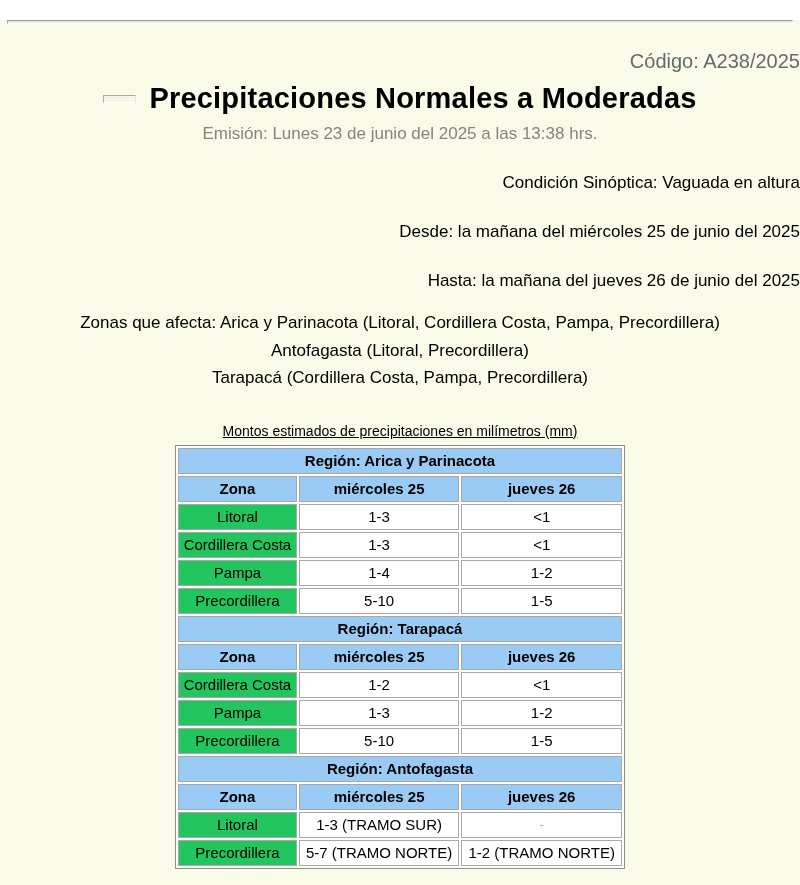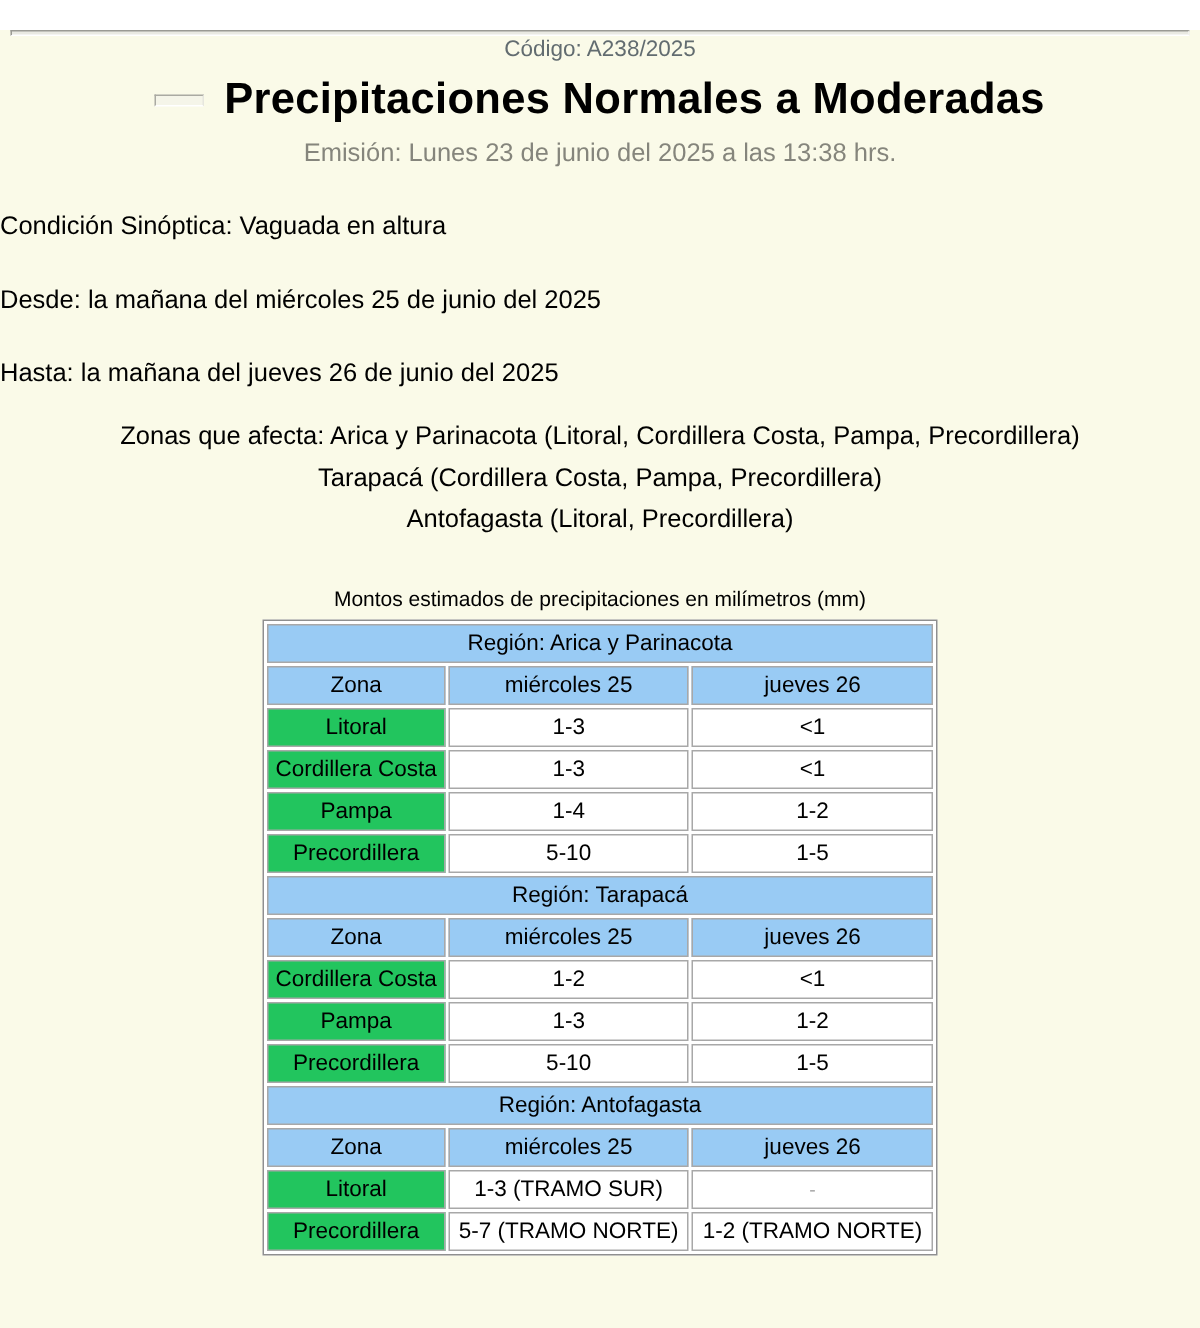--- a/index.html
+++ b/index.html
@@ -20,23 +20,23 @@
   }
   .rule {
     height: 2px;
     margin: 0 7px;
     border: 1px solid #9a9a94;
     border-bottom-color: #ffffff;
     border-right-color: #f2f2ee;
     background: #e9e9e2;
   }
   .codigo {
-    margin-top: 0;
-    text-align: center;
-    font-size: 15px;
+    margin-top: 26px;
+    text-align: right;
+    font-size: 20px;
     color: #626c70;
   }
   .title-row {
     margin-top: 9px;
     display: flex;
     align-items: center;
     justify-content: center;
   }
   .mini-bar {
     display: inline-block;
@@ -55,34 +55,35 @@
     margin: 0;
     letter-spacing: 0.2px;
   }
   .emision {
     margin-top: 9px;
     text-align: center;
     font-size: 17px;
     color: #85857c;
   }
   .para {
-    text-align: left;
+    text-align: right;
     font-size: 17px;
     margin: 29px 0 0 0;
   }
   .zonas {
     margin-top: 18px;
     text-align: center;
     font-size: 17px;
     line-height: 27.5px;
   }
   .table-caption {
     margin-top: 31px;
     text-align: center;
     font-size: 14px;
+    text-decoration: underline;
   }
   table.precip {
     width: 450px;
     margin: 6px auto 0 auto;
     border-collapse: separate;
     border-spacing: 2px;
     background: #ffffff;
     border: 1px solid #8f8f8f;
   }
   table.precip td {
@@ -90,21 +91,21 @@
     text-align: center;
     vertical-align: middle;
     font-size: 15px;
     height: 20px;
     padding: 2px 4px;
     background: #ffffff;
   }
   table.precip td.region-head,
   table.precip td.col-head {
     background: #99CBF4;
-    font-weight: normal;
+    font-weight: bold;
   }
   table.precip td.zone-cell {
     background: #22c55e;
   }
   table.precip td.muted {
     color: #a9a9a9;
     font-size: 13px;
   }
 </style>
 </head>
@@ -121,22 +122,22 @@
 </div>
 
 <div class="emision">Emisión: Lunes 23 de junio del 2025 a las 13:38 hrs.</div>
 
 <p class="para">Condición Sinóptica: Vaguada en altura</p>
 <p class="para">Desde: la mañana del miércoles 25 de junio del 2025</p>
 <p class="para">Hasta: la mañana del jueves 26 de junio del 2025</p>
 
 <div class="zonas">
   <div>Zonas que afecta: Arica y Parinacota (Litoral, Cordillera Costa, Pampa, Precordillera)</div>
+  <div>Antofagasta (Litoral, Precordillera)</div>
   <div>Tarapacá (Cordillera Costa, Pampa, Precordillera)</div>
-  <div>Antofagasta (Litoral, Precordillera)</div>
 </div>
 
 <div class="table-caption">Montos estimados de precipitaciones en milímetros (mm)</div>
 
 <table class="precip">
   <colgroup>
     <col style="width:27%">
     <col style="width:36.5%">
     <col style="width:36.5%">
   </colgroup>

